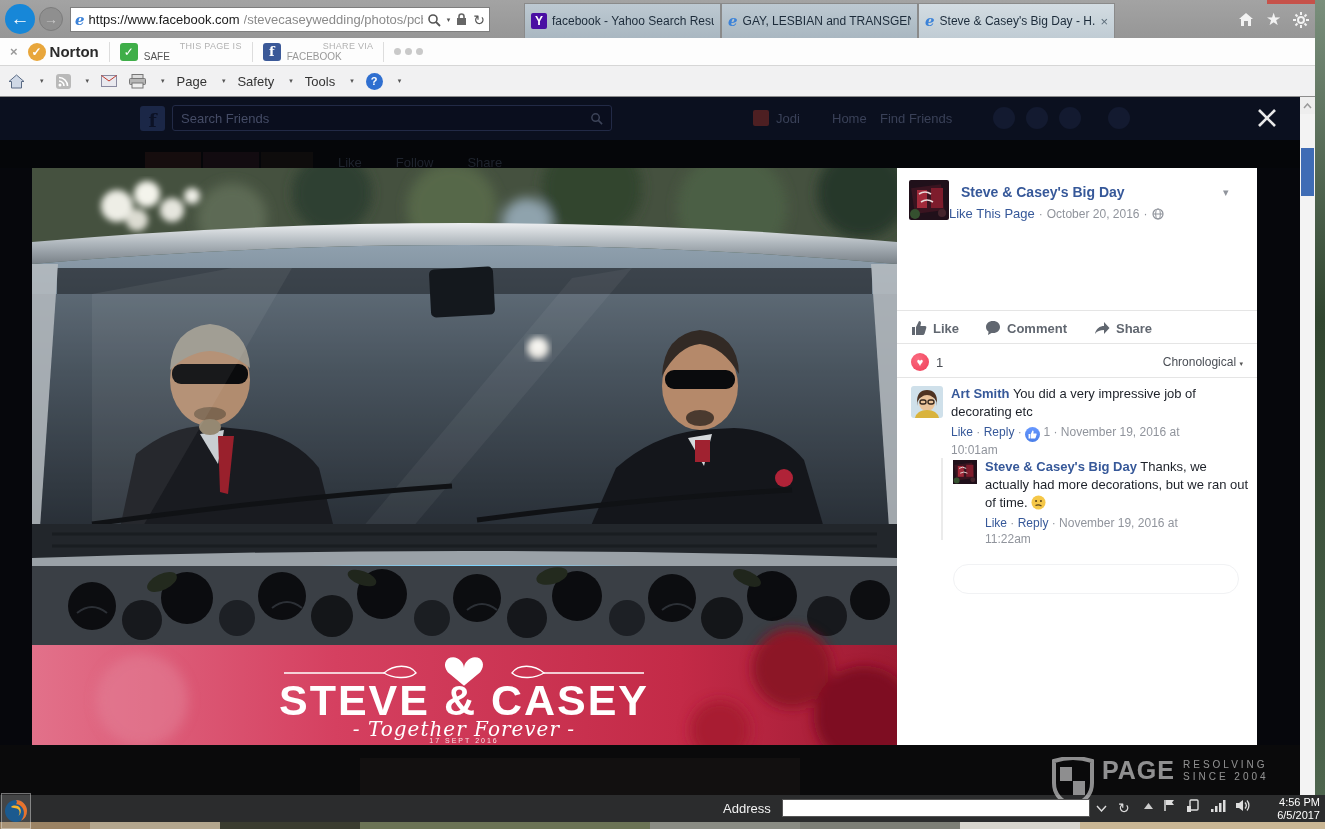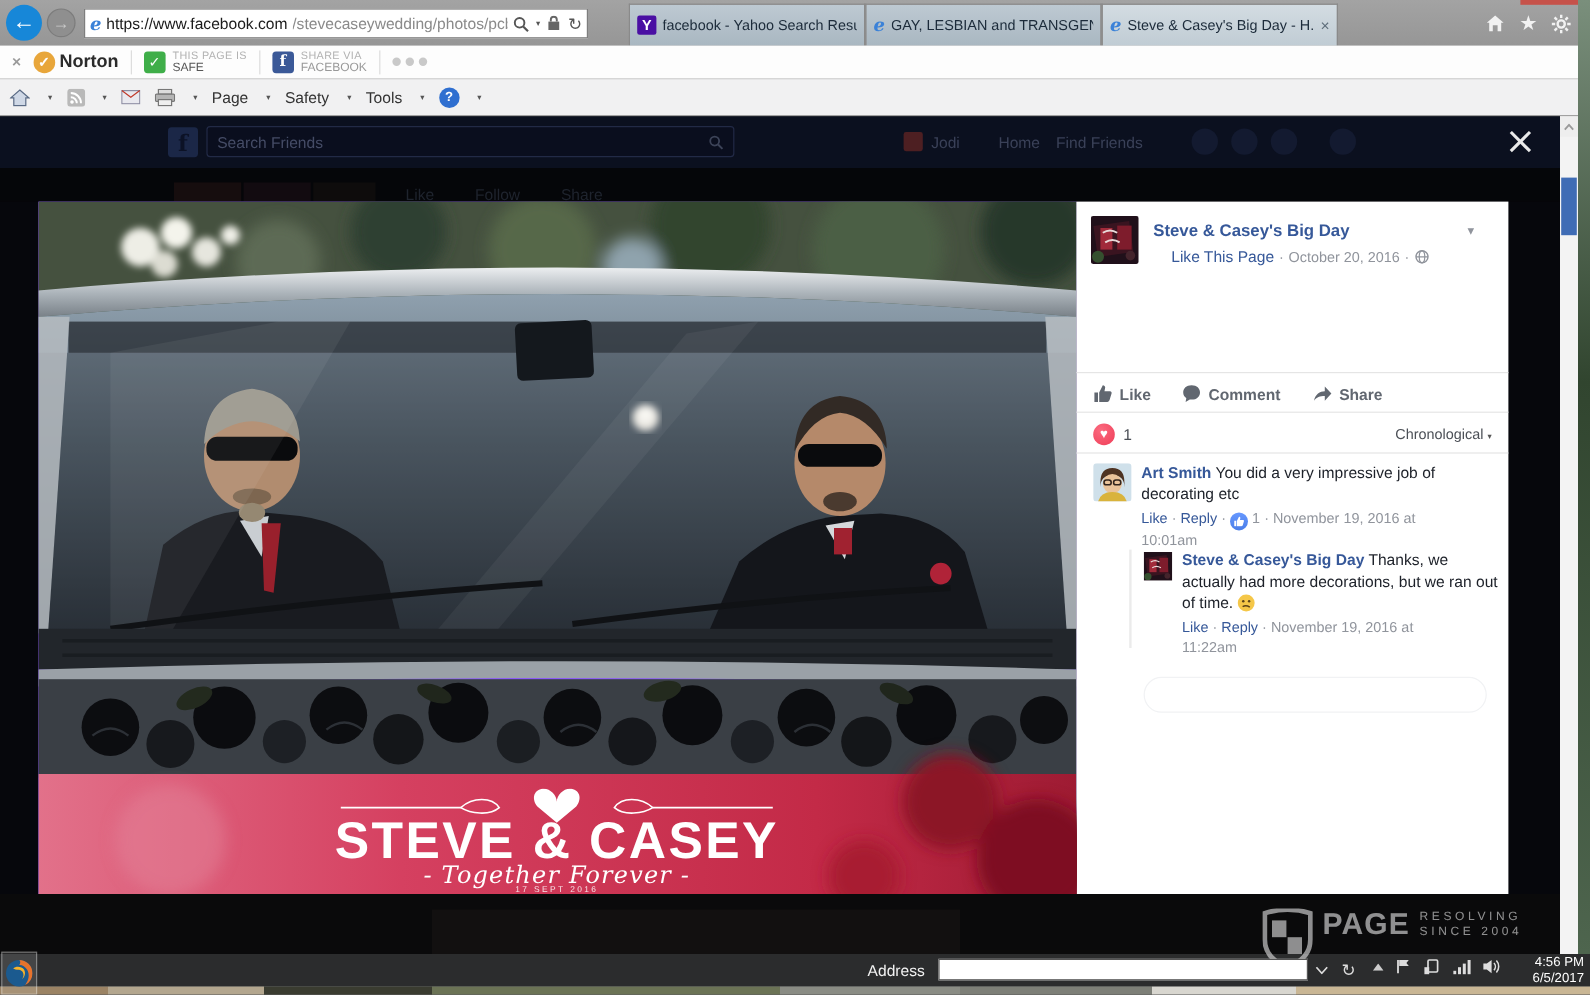--- a/index.html
+++ b/index.html
@@ -31,21 +31,21 @@
   
   .nortonbar{left:0;top:38px;width:1315px;height:28px;background:#fdfdfd;border-bottom:1px solid #d6d6d6;display:flex;align-items:center;gap:10px;padding:0 10px;}
   .nx{color:#9a9a9a;font-size:13px;font-weight:bold;}
   .nlogo{display:flex;align-items:center;gap:4px;}
   .ncirc{width:18px;height:18px;border-radius:50%;background:#e8a63b;color:#fff;font-size:12px;font-weight:bold;display:flex;align-items:center;justify-content:center;}
   .nname{font-size:15px;font-weight:bold;color:#2b2b2b;}
   .vsep{width:1px;height:20px;background:#ddd;}
   .chip{display:flex;align-items:center;gap:6px;}
   .gcheck{width:18px;height:18px;border-radius:3px;background:#3fae49;color:#fff;font-size:12px;display:flex;align-items:center;justify-content:center;}
   .fbsq{width:18px;height:18px;border-radius:3px;background:#3b5998;color:#fff;font-size:13px;font-weight:bold;display:flex;align-items:center;justify-content:center;font-family:"DejaVu Serif",serif;}
-  .chip-top{font-size:9px;color:#b2b2b2;letter-spacing:.3px;}
+  .chip-top{font-size:9px;color:#b2b2b2;letter-spacing:.3px;margin-left:36px;}
   .chip-bot{font-size:10px;color:#555;}
   .ndots{display:flex;gap:4px;}
   .ndots i{width:7px;height:7px;border-radius:50%;background:#c9c9c9;}
 
   
   .cmdbar{left:0;top:66px;width:1315px;height:31px;background:#f1f1f2;border-bottom:1px solid #8d8d8d;display:flex;align-items:center;gap:12px;padding:0 8px;}
   .cmditem{display:flex;align-items:center;gap:15px;font-size:13px;color:#333;}
   .caret{font-size:7px;color:#555;}
   .helpq{width:17px;height:17px;border-radius:50%;background:#2f6fd0;color:#fff;font-size:11px;font-weight:bold;display:flex;align-items:center;justify-content:center;}
 
@@ -58,25 +58,25 @@
   .dimtext{font-size:13px;color:#3a4158;}
   .dimavatar{left:753px;top:13px;width:16px;height:16px;background:#4d1f22;border-radius:2px;}
   .dimicon{width:22px;height:22px;border-radius:50%;background:#131a30;}
   .xclose{left:1256px;top:10px;width:22px;height:22px;}
   .dimrow{left:0;top:43px;width:1300px;height:28px;background:#050609;overflow:hidden;}
   .dimbox{top:12px;height:16px;background:#160d0e;}
   .dimlinks{left:338px;top:15px;display:flex;gap:34px;font-size:13px;color:#1f242e;}
   .sendmsg{left:850px;top:12px;width:285px;height:16px;background:#0d1b36;border-radius:2px 2px 0 0;color:#2a3c63;font-size:12px;text-align:center;}
 
   
-  .photo{left:32px;top:71px;width:865px;height:577px;background:#8b5cf6;}
+  .photo{left:32px;top:71px;width:865px;height:577px;background:#7dd3fc;}
   .panel{left:897px;top:71px;width:360px;height:577px;background:#fff;color:#1d2129;}
   .pv-avatar{left:12px;top:12px;width:40px;height:40px;border-radius:2px;overflow:hidden;}
   .pv-title{left:64px;top:16px;font-size:14px;font-weight:bold;color:#365899;}
-  .pv-sub{left:79px;top:38px;font-size:12px;color:#90949c;display:flex;align-items:center;gap:4px;justify-content:flex-end;}
+  .pv-sub{left:52px;top:38px;font-size:12px;color:#90949c;display:flex;align-items:center;gap:4px;justify-content:flex-end;}
   .pv-sub .bluelink{color:#365899;font-size:13px;}
   .pv-chev{left:326px;top:18px;color:#90949c;font-size:11px;}
   .hr{left:0;width:360px;height:1px;background:#e5e5e5;}
   .actions{left:0;top:144px;width:360px;height:32px;display:flex;align-items:center;gap:26px;padding:0 14px;}
   .actbtn{display:flex;align-items:center;gap:6px;font-size:13px;font-weight:bold;color:#616770;}
   .reactrow{left:0;top:178px;width:360px;height:32px;display:flex;align-items:center;padding:0 14px;}
   .loveic{width:18px;height:18px;border-radius:50%;background:radial-gradient(circle at 35% 30%,#fb6a7f,#ef3e58);color:#fff;font-size:11px;display:flex;align-items:center;justify-content:center;}
   .reactnum{margin-left:7px;font-size:13px;color:#4b4f56;}
   .sort{margin-left:auto;font-size:12px;color:#4b4f56;}
   .comment-block{font-size:13px;line-height:18px;color:#1d2129;}

